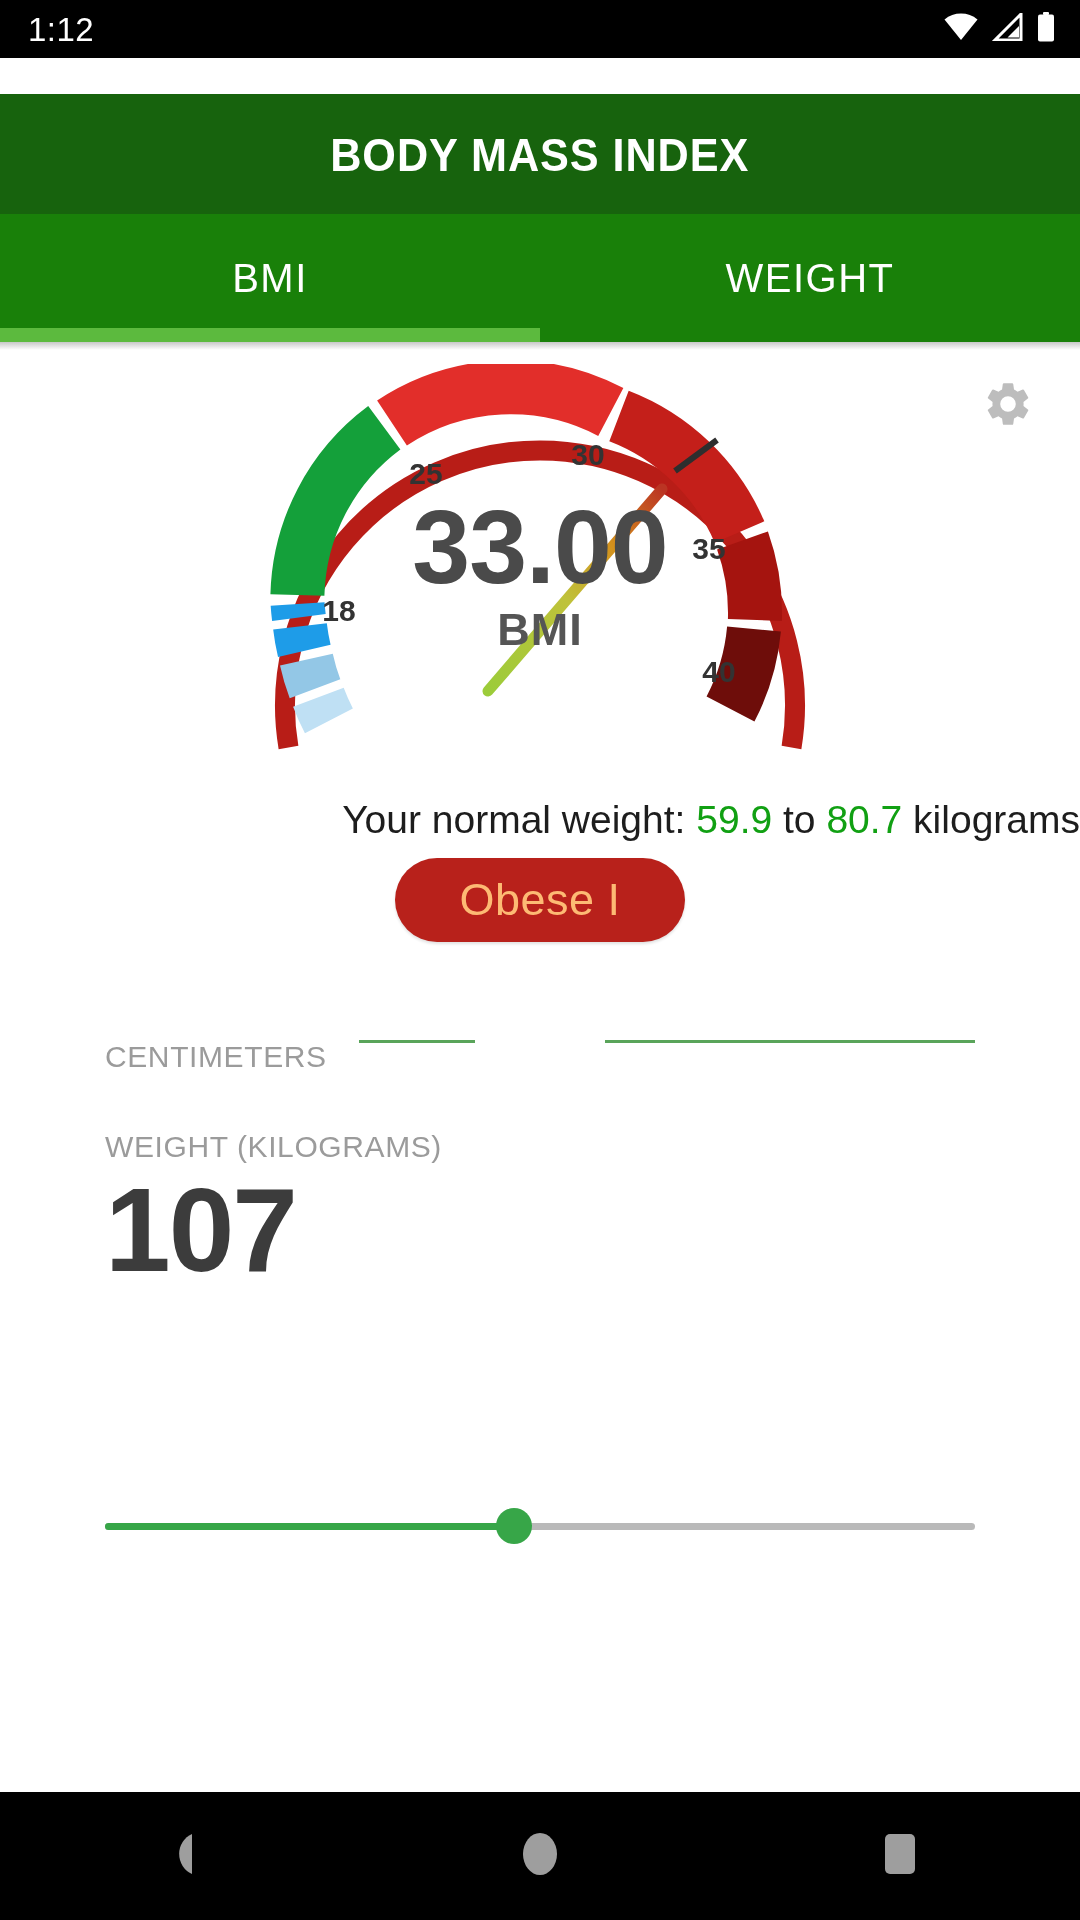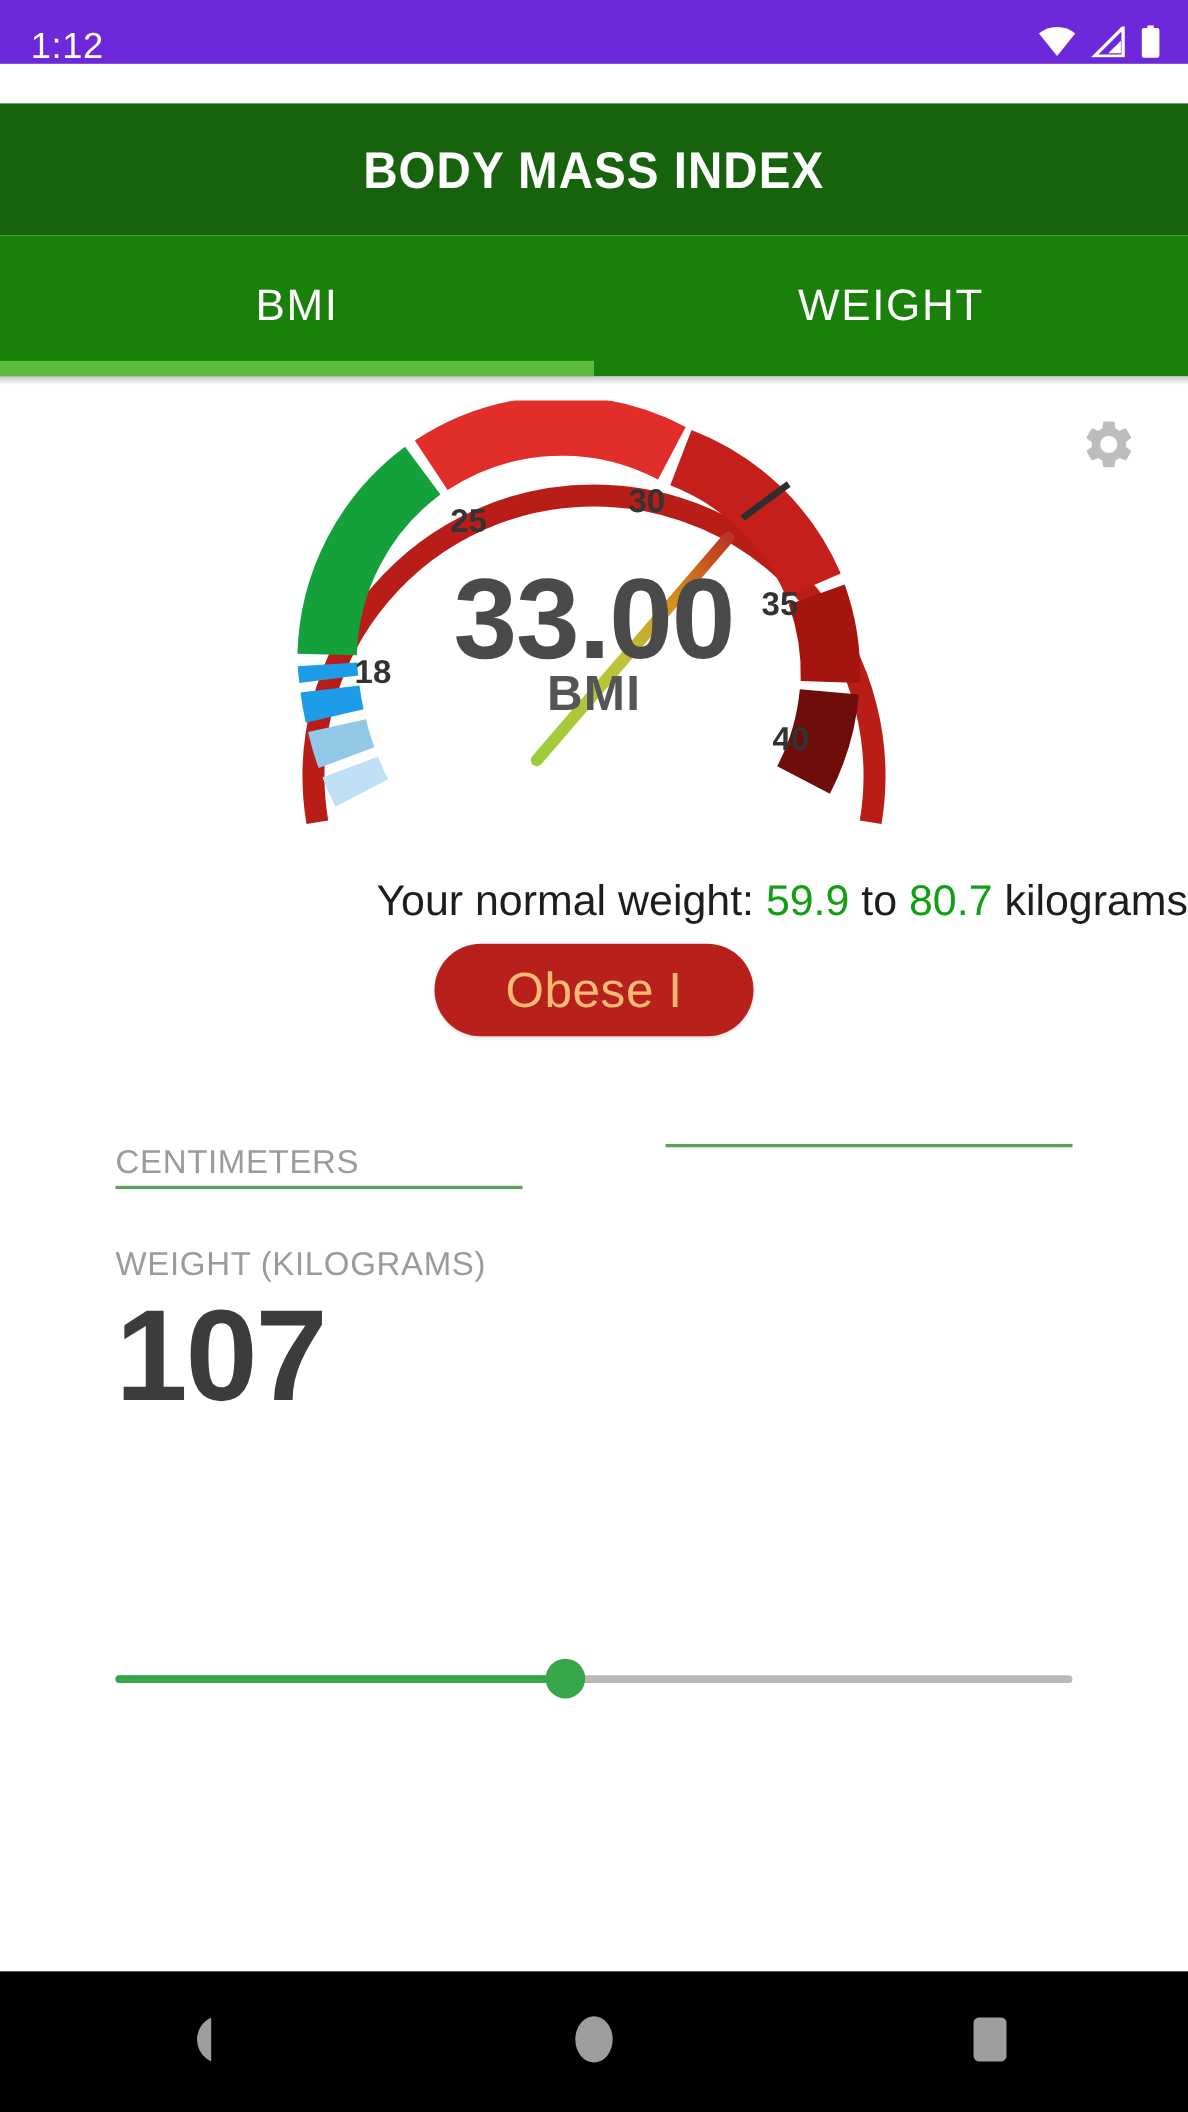--- a/index.html
+++ b/index.html
@@ -12,22 +12,22 @@
   #app{
     position:relative;
     width:1080px; height:1920px;
     display:flex; flex-direction:column;
     background:#ffffff;
   }
 
   
   .statusbar{
     height:58px; flex:0 0 58px;
-    background:#6d28d9;
-    display:flex; align-items:flex-end;
+    background:#000000;
+    display:flex; align-items:center;
     padding:0 24px 0 28px;
     color:#ffffff;
   }
   .status-clock{
     font-size:33px; letter-spacing:.5px;
     font-family:"Liberation Sans", sans-serif;
     color:#ffffff; line-height:1;
   }
   .status-spacer{ flex:1; }
   .status-icons{ display:flex; align-items:center; gap:13px; }
@@ -102,21 +102,20 @@
   .gauge-center-value{
     position:absolute;
     top:124px; left:0; width:100%;
     text-align:center;
     font-size:104px;
     font-weight:bold;
     color:#4a4a4a;
     font-family:"Liberation Sans Narrow","Liberation Sans",sans-serif;
     letter-spacing:-1px;
     pointer-events:none;
-    margin-top:16px;
   }
   .gauge-center-label{
     position:absolute;
     top:240px; left:0; width:100%;
     text-align:center;
     font-size:45px;
     font-weight:bold;
     color:#555555;
     font-family:"Liberation Sans Narrow","Liberation Sans",sans-serif;
     letter-spacing:1px;
@@ -158,21 +157,21 @@
     position:absolute;
     top:690px; left:0; width:100%;
     padding:0 105px;
   }
   .field-row{
     display:flex;
     gap:130px;
   }
   .field{
     flex:1 1 0;
-    display:flex; flex-direction:column;
+    display:flex; flex-direction:row;gap:32px;
   }
   .field-label{
     font-size:30px;
     color:#9b9b9b;
     letter-spacing:.6px;
     font-family:"Liberation Sans Narrow","Liberation Sans",sans-serif;
     margin-bottom:4px;
   }
   .field-value{
     font-size:62px;

